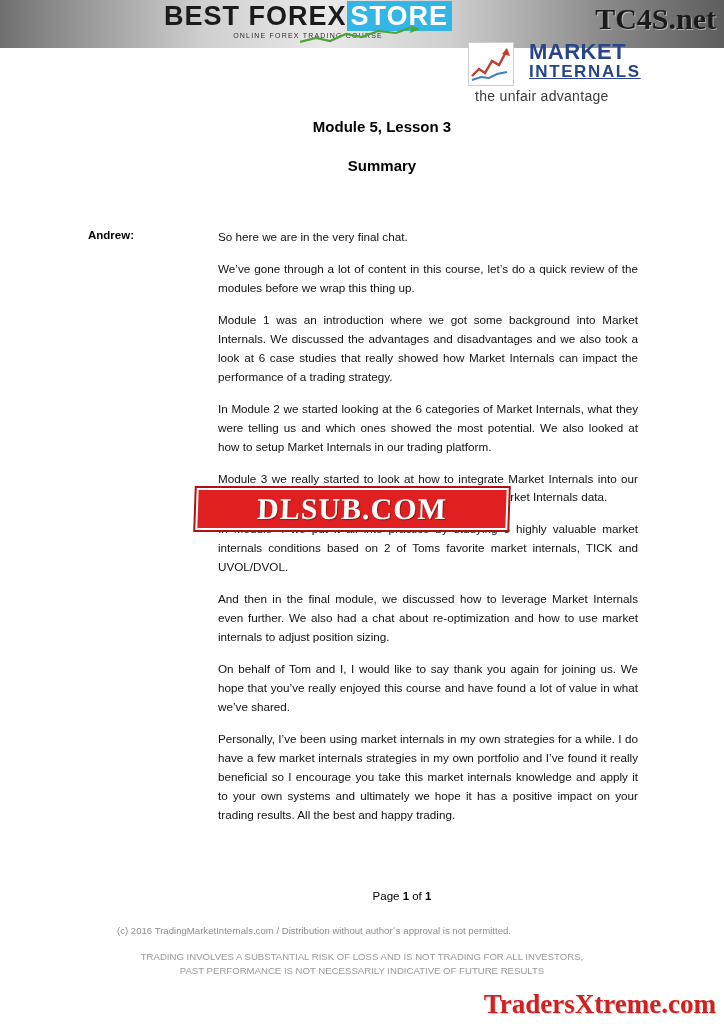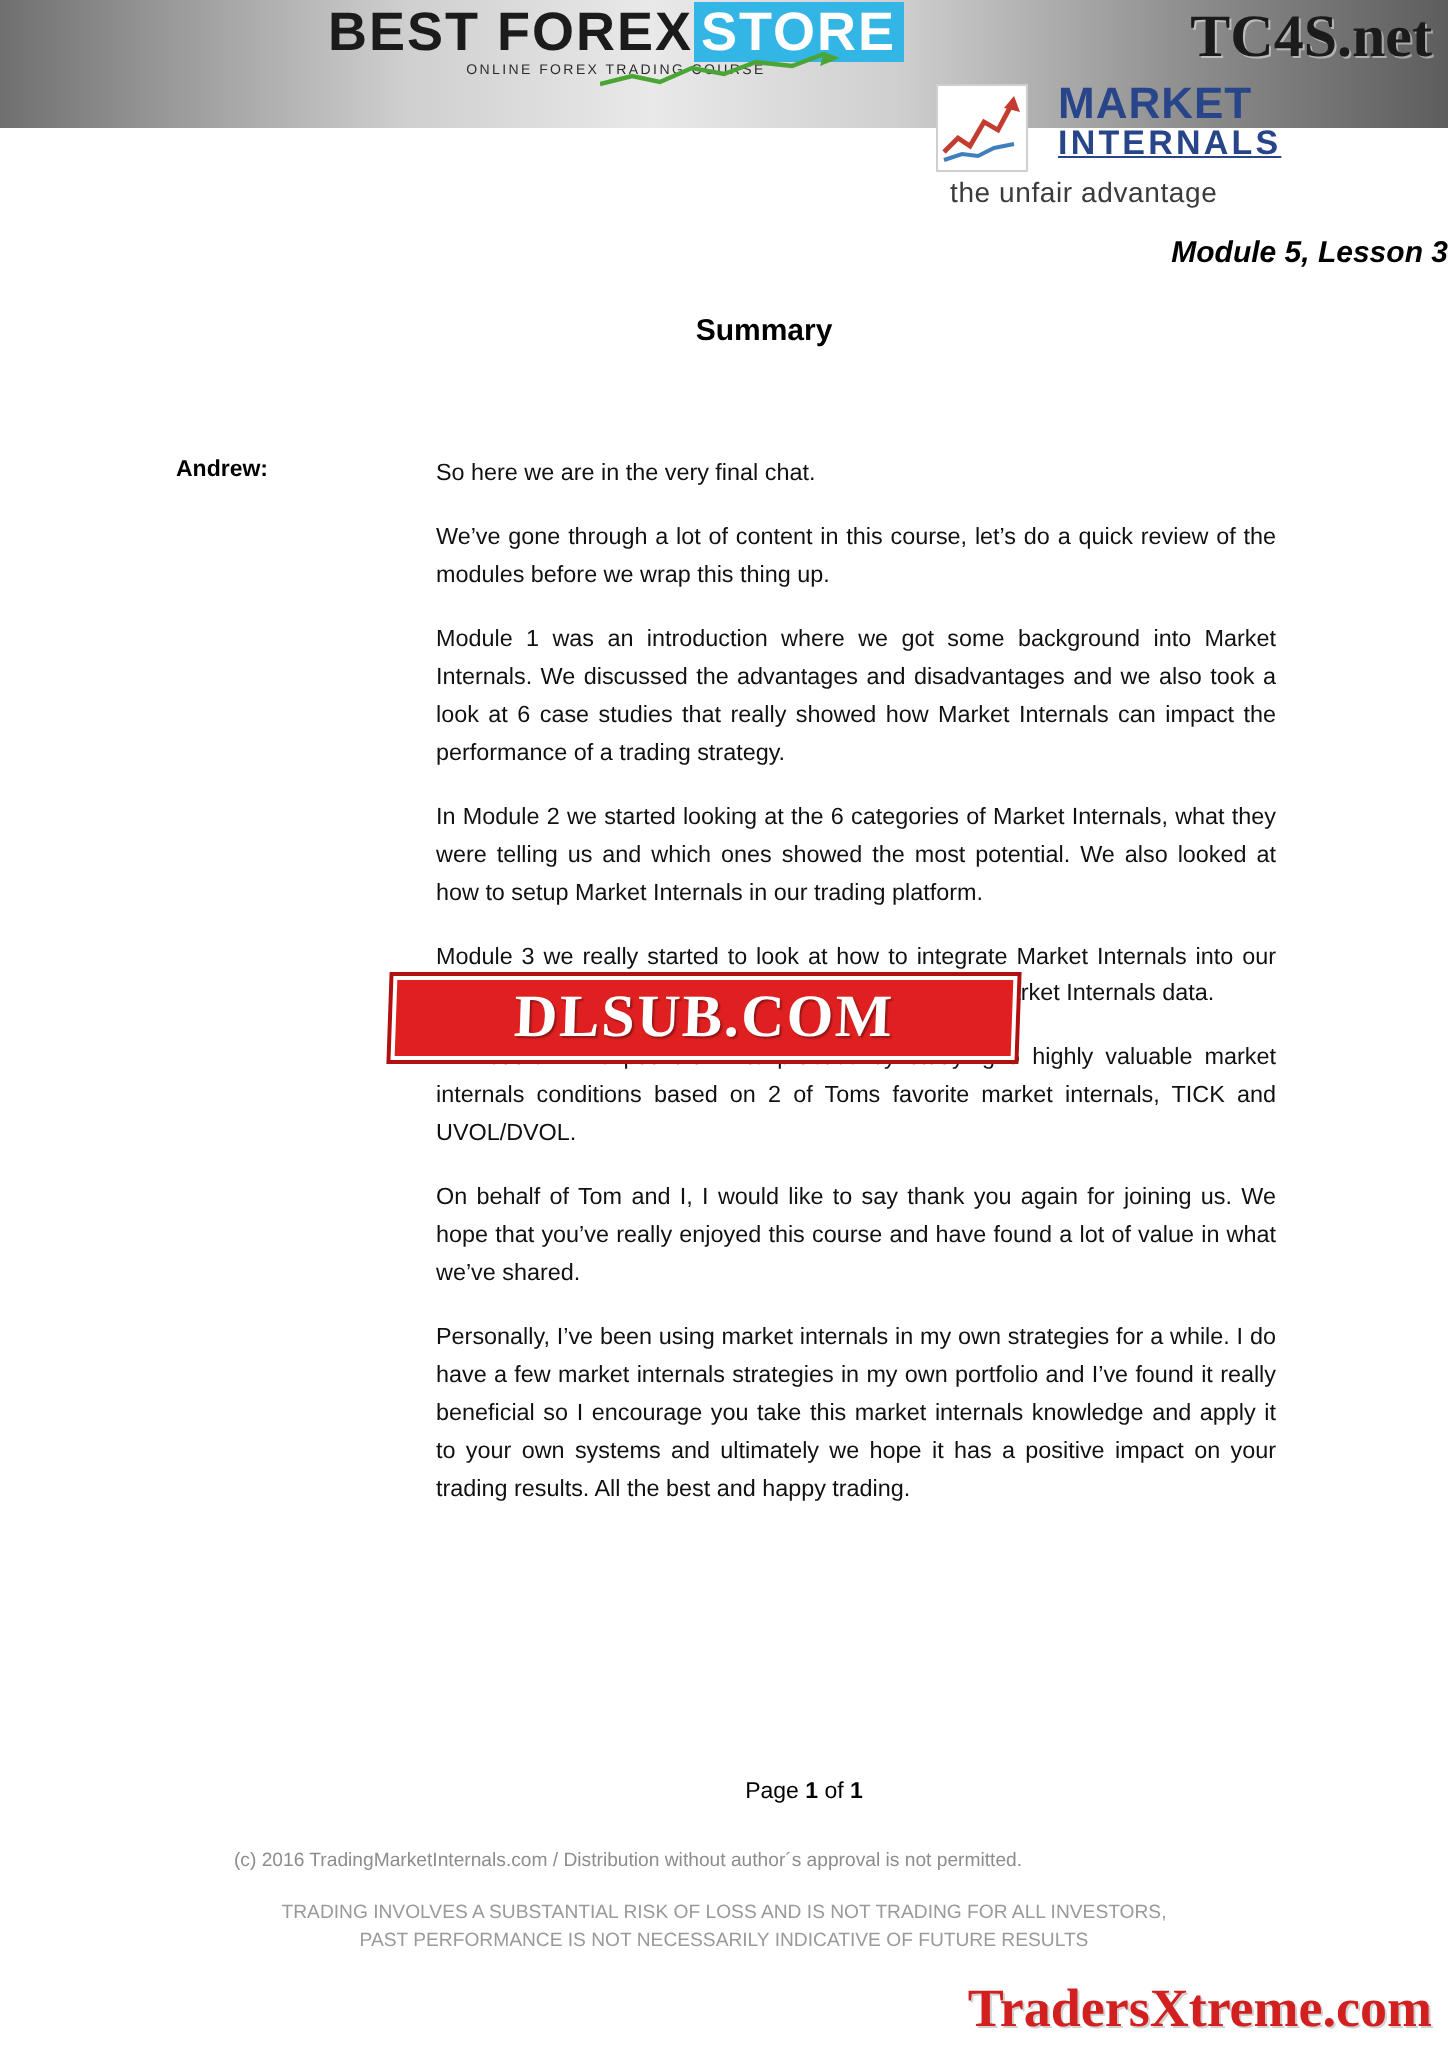--- a/index.html
+++ b/index.html
@@ -13,21 +13,21 @@
     position: relative;
     font-family: "Liberation Sans", sans-serif;
     overflow: hidden;
   }
 
   
   .top-banner {
     position: absolute;
     top: 0; left: 0;
     width: 724px;
-    height: 64px;
+    height: 48px;
     background: linear-gradient(to right,
         #6f6f6f 0%, #9a9a9a 12%, #cfcfcf 28%,
         #e9e9e9 45%, #cfcfcf 62%, #8e8e8e 82%, #5d5d5d 100%);
     overflow: hidden;
   }
   .bf-logo {
     position: absolute;
     left: 164px;
     top: 3px;
     text-align: center;
@@ -117,27 +117,26 @@
   }
 
   
   .doc {
     position: absolute;
     top: 118px;
     left: 0;
     width: 724px;
   }
   .title {
-    text-align: right;
+    text-align: center;
     font-size: 15px;
     font-weight: bold;
     color: #000000;
     margin: 0 0 0 0;
     padding-left: 40px;
-    font-style: italic;
   }
   .subtitle {
     text-align: center;
     font-size: 15px;
     font-weight: bold;
     color: #000000;
     margin-top: 22px;
     padding-left: 40px;
   }
 
@@ -275,20 +274,21 @@
 
   <div class="transcript">
     <div class="speaker">Andrew:</div>
     <div class="paras">
       <p class="para">So here we are in the very final chat.</p>
       <p class="para">We’ve gone through a lot of content in this course, let’s do a quick review of the modules before we wrap this thing up.</p>
       <p class="para">Module 1 was an introduction where we got some background into Market Internals. We discussed the advantages and disadvantages and we also took a look at 6 case studies that really showed how Market Internals can impact the performance of a trading strategy.</p>
       <p class="para">In Module 2 we started looking at the 6 categories of Market Internals, what they were telling us and which ones showed the most potential. We also looked at how to setup Market Internals in our trading platform.</p>
       <p class="para">Module 3 we really started to look at how to integrate Market Internals into our trading and we discussed key concepts for analyzing Market Internals data.</p>
       <p class="para">In Module 4 we put it all into practice by studying 5 highly valuable market internals conditions based on 2 of Toms favorite market internals, TICK and UVOL/DVOL.</p>
+      <p class="para">And then in the final module, we discussed how to leverage Market Internals even further. We also had a chat about re-optimization and how to use market internals to adjust position sizing.</p>
       <p class="para">On behalf of Tom and I, I would like to say thank you again for joining us. We hope that you’ve really enjoyed this course and have found a lot of value in what we’ve shared.</p>
       <p class="para">Personally, I’ve been using market internals in my own strategies for a while. I do have a few market internals strategies in my own portfolio and I’ve found it really beneficial so I encourage you take this market internals knowledge and apply it to your own systems and ultimately we hope it has a positive impact on your trading results. All the best and happy trading.</p>
     </div>
   </div>
 </div>
 
 <div class="page-num"><span>Page </span><b>1</b><span> of </span><b>1</b></div>
 
 <div class="copyright">(c) 2016 TradingMarketInternals.com / Distribution without author´s approval is not permitted.</div>
 

